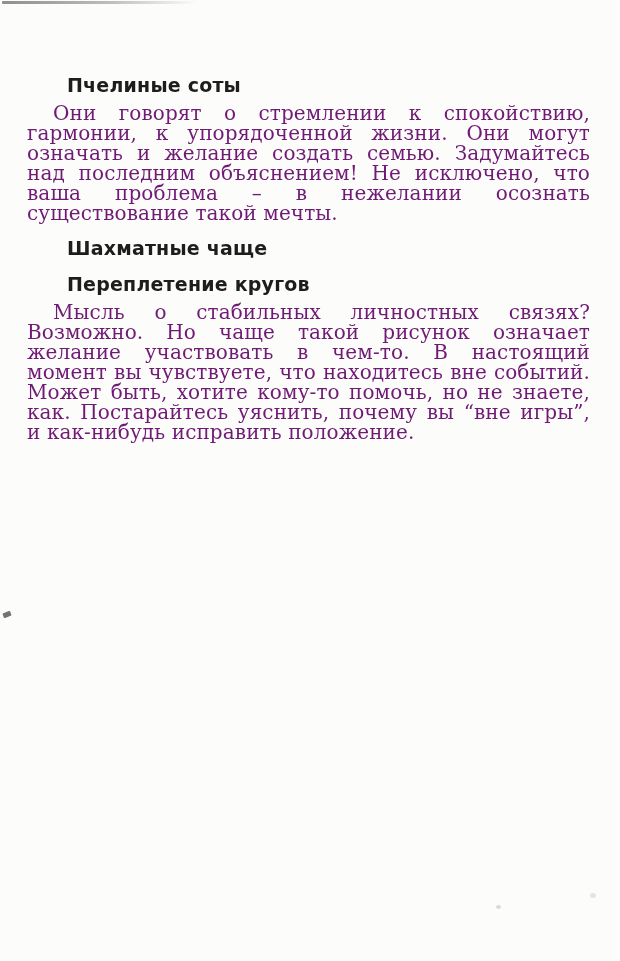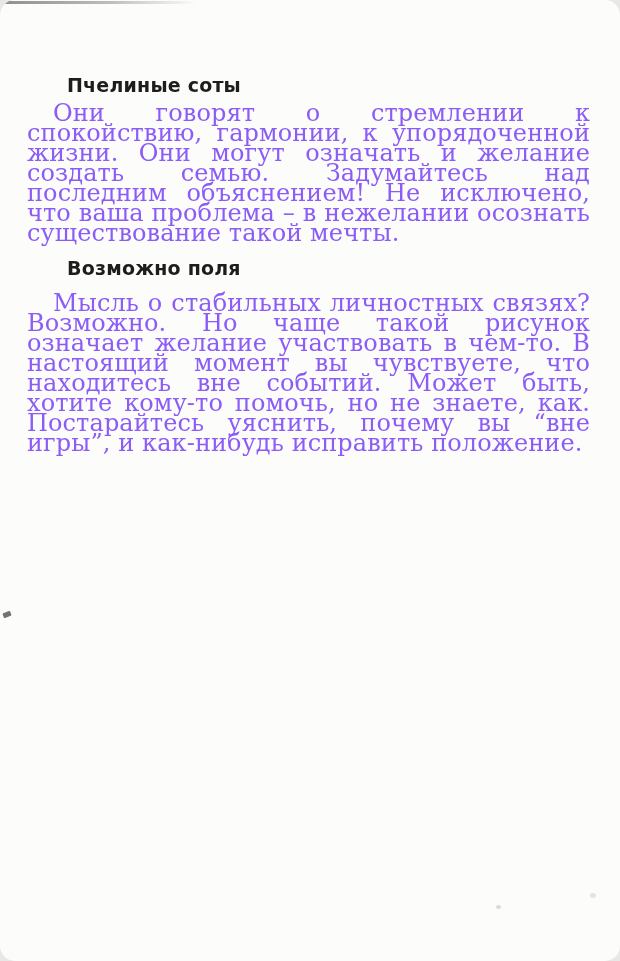--- a/index.html
+++ b/index.html
@@ -7,21 +7,20 @@
     padding: 0;
     background: #e8e8e6;
   }
   .page {
     position: relative;
     width: 620px;
     height: 961px;
     background: #fcfcfb;
     overflow: hidden;
     box-sizing: border-box;
-    border-radius: 15px;
   }
   .content {
     position: absolute;
     left: 27px;
     top: 74px;
     width: 563px;
   }
   .section {
     margin: 0 0 14px 0;
   }
@@ -30,26 +29,26 @@
     font-family: "DejaVu Sans", "Liberation Sans", sans-serif;
     font-weight: bold;
     font-size: 19px;
     line-height: 22px;
     letter-spacing: 0.2px;
     color: #1d1d1d;
   }
   .body-text {
     margin: 0;
     font-family: "DejaVu Serif", "Liberation Serif", serif;
-    font-size: 24px;
+    font-size: 20px;
     line-height: 20px;
     text-align: justify;
     text-indent: 26px;
     letter-spacing: 0.1px;
-    color: #8b5cf6;
+    color: #701a75;
   }
   
   .streak-top {
     position: absolute;
     left: 2px;
     top: 1px;
     width: 195px;
     height: 3px;
     background: linear-gradient(90deg,
       #8f8f8d 0%, #a3a3a1 25%, #bdbdbb 55%, rgba(200,200,198,0) 100%);
@@ -96,21 +95,22 @@
   <div class="speckle-b"></div>
 
   <main class="content">
 
     <section class="section">
       <h2 class="heading">Пчелиные соты</h2>
       <p class="body-text">Они говорят о стремлении к спокойствию, гармонии, к упорядоченной жизни. Они могут означать и желание создать семью. Задумайтесь над последним объяснением! Не исключено, что ваша проблема – в нежелании осознать существование такой мечты.</p>
     </section>
 
     <section class="section">
-      <h2 class="heading">Возможно поля</h2>
+      <h2 class="heading">Шахматные чаще</h2>
     </section>
 
     <section class="section">
+      <h2 class="heading">Переплетение кругов</h2>
       <p class="body-text">Мысль о стабильных личностных связях? Возможно. Но чаще такой рисунок означает желание участвовать в чем-то. В настоящий момент вы чувствуете, что находитесь вне событий. Может быть, хотите кому-то помочь, но не знаете, как. Постарайтесь уяснить, почему вы “вне игры”, и как-нибудь исправить положение.</p>
     </section>
 
   </main>
 </div>
 
 </body></html>

